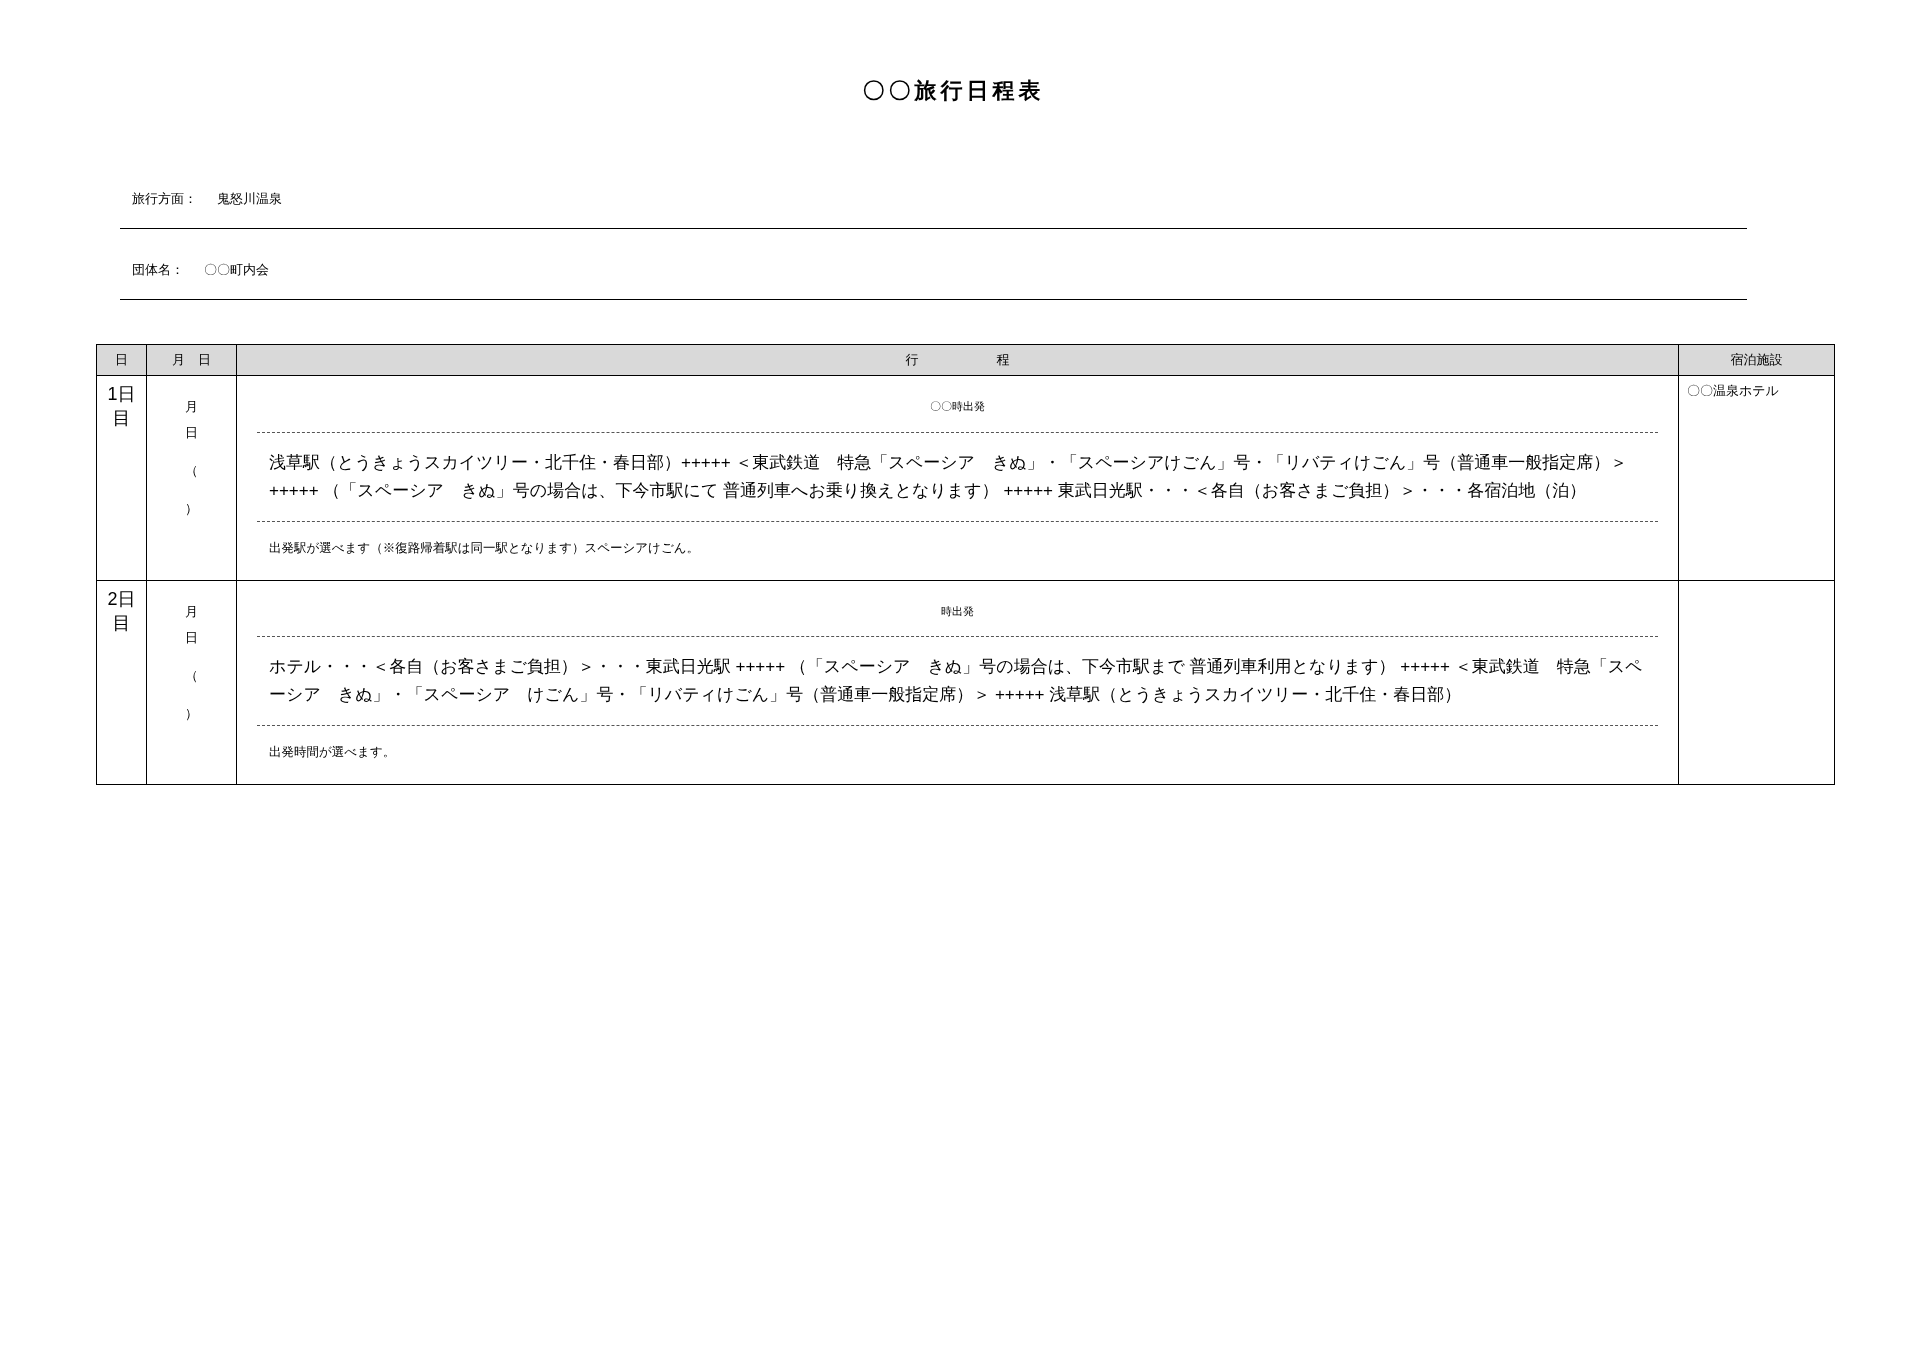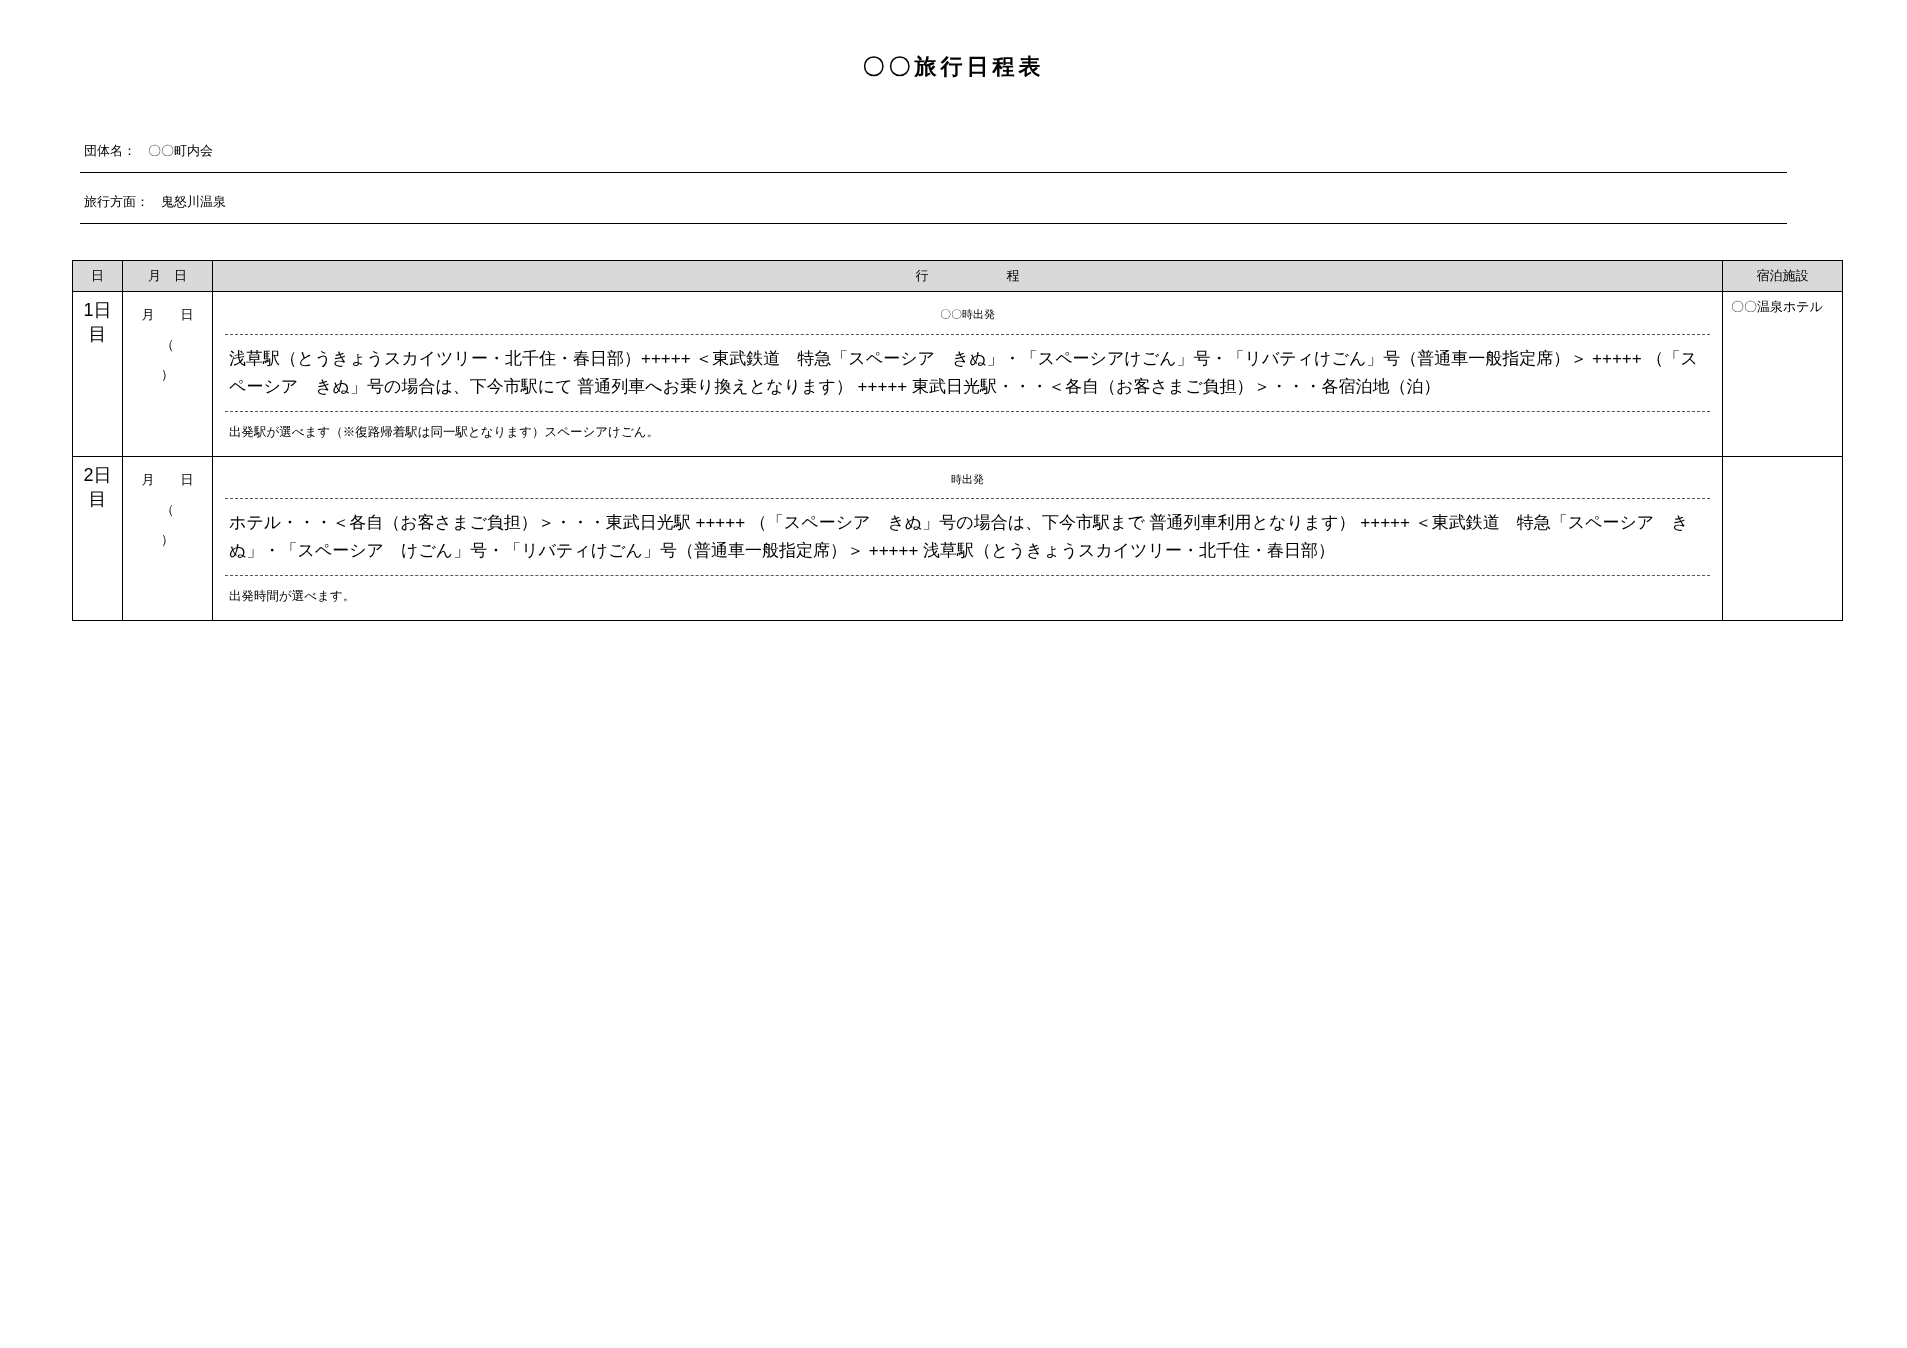--- a/index.html
+++ b/index.html
@@ -1,17 +1,17 @@
 <!DOCTYPE html>
 <html><head>
   <meta charset="utf-8">
   <style>
     * {
       box-sizing: border-box;
-      margin: 4px;
+      margin: 12px;
       padding: 0;
     }
     body {
       background: #fff;
       font-family: "MS Gothic", "Meiryo", "Yu Gothic", sans-serif;
       font-size: 13px;
       color: #000;
       padding: 40px 60px;
     }
     .page-title {
@@ -79,21 +79,21 @@
       padding: 6px 8px;
     }
     .main-table th {
       background: #d9d9d9;
       text-align: center;
       font-weight: normal;
     }
     .col-day { width: 50px; text-align: center; }
     .col-date { width: 90px; text-align: center; }
     .col-itinerary { }
-    .col-hotel { width: 120px; text-align: center; }
+    .col-hotel { width: 156px; text-align: center; }
     .day-cell {
       text-align: center;
       vertical-align: middle;
       font-size: 18px;
     }
     .date-cell {
       text-align: center;
       vertical-align: middle;
       font-size: 13px;
       line-height: 2;
@@ -128,26 +128,26 @@
     }
   </style>
 </head>
 <body>
 
 <h1 class="page-title">〇〇旅行日程表</h1>
 
 <div class="info-section">
   <div class="left-info">
     <div class="info-row">
+      <span class="info-label">旅行方面：</span>
+      <span class="info-value">鬼怒川温泉</span>
+    </div>
+    <div class="info-row">
       <span class="info-label">団体名：</span>
       <span class="info-value">〇〇町内会</span>
-    </div>
-    <div class="info-row">
-      <span class="info-label">旅行方面：</span>
-      <span class="info-value">鬼怒川温泉</span>
     </div>
   </div>
 
 </div>
 
 <table class="main-table">
   <thead>
     <tr>
       <th class="col-day">日</th>
       <th class="col-date">月　日</th>

